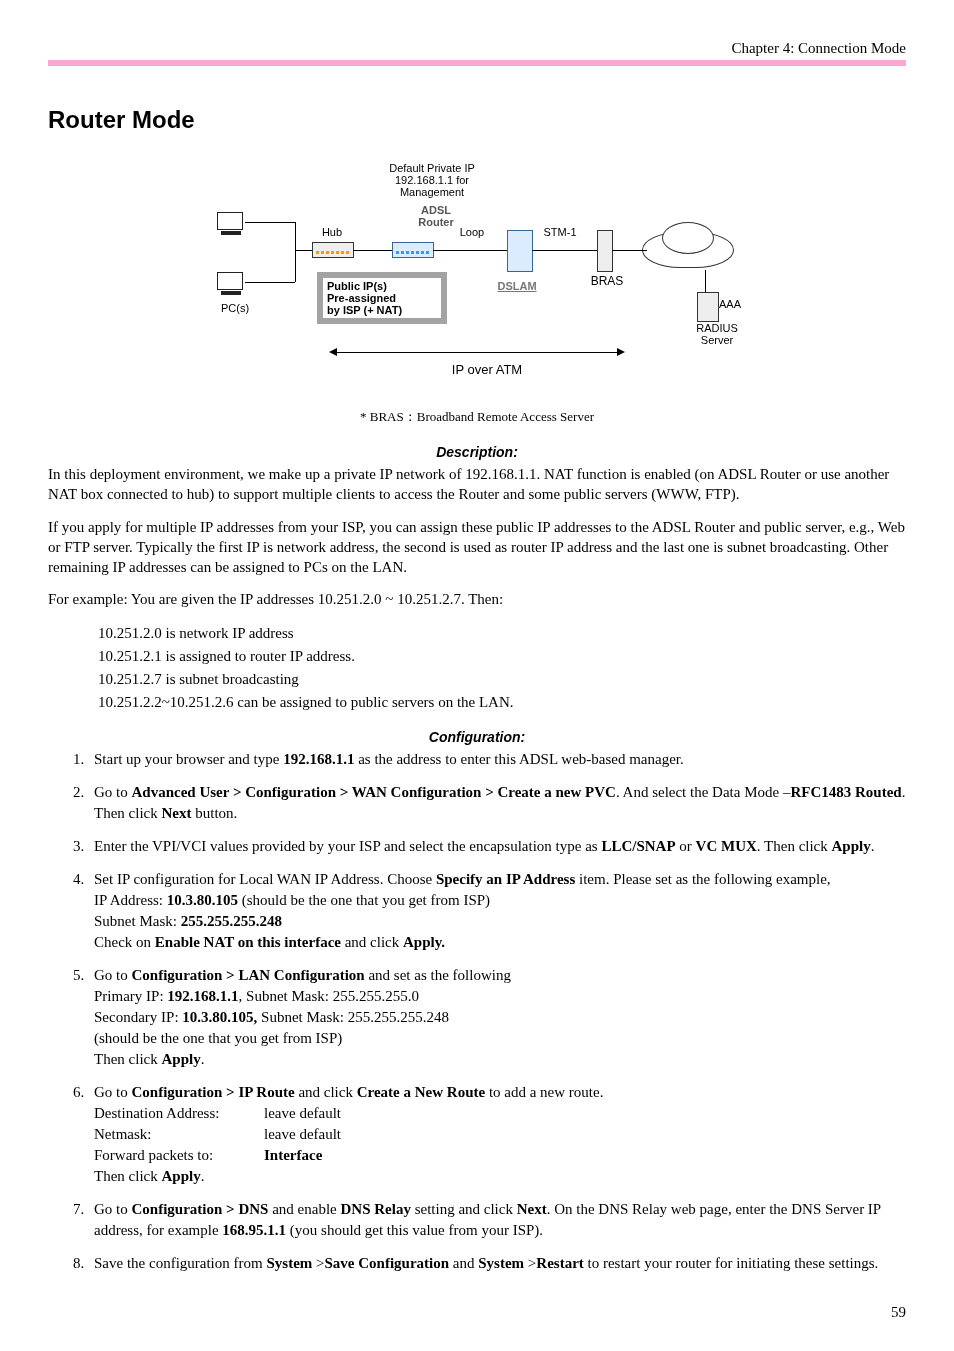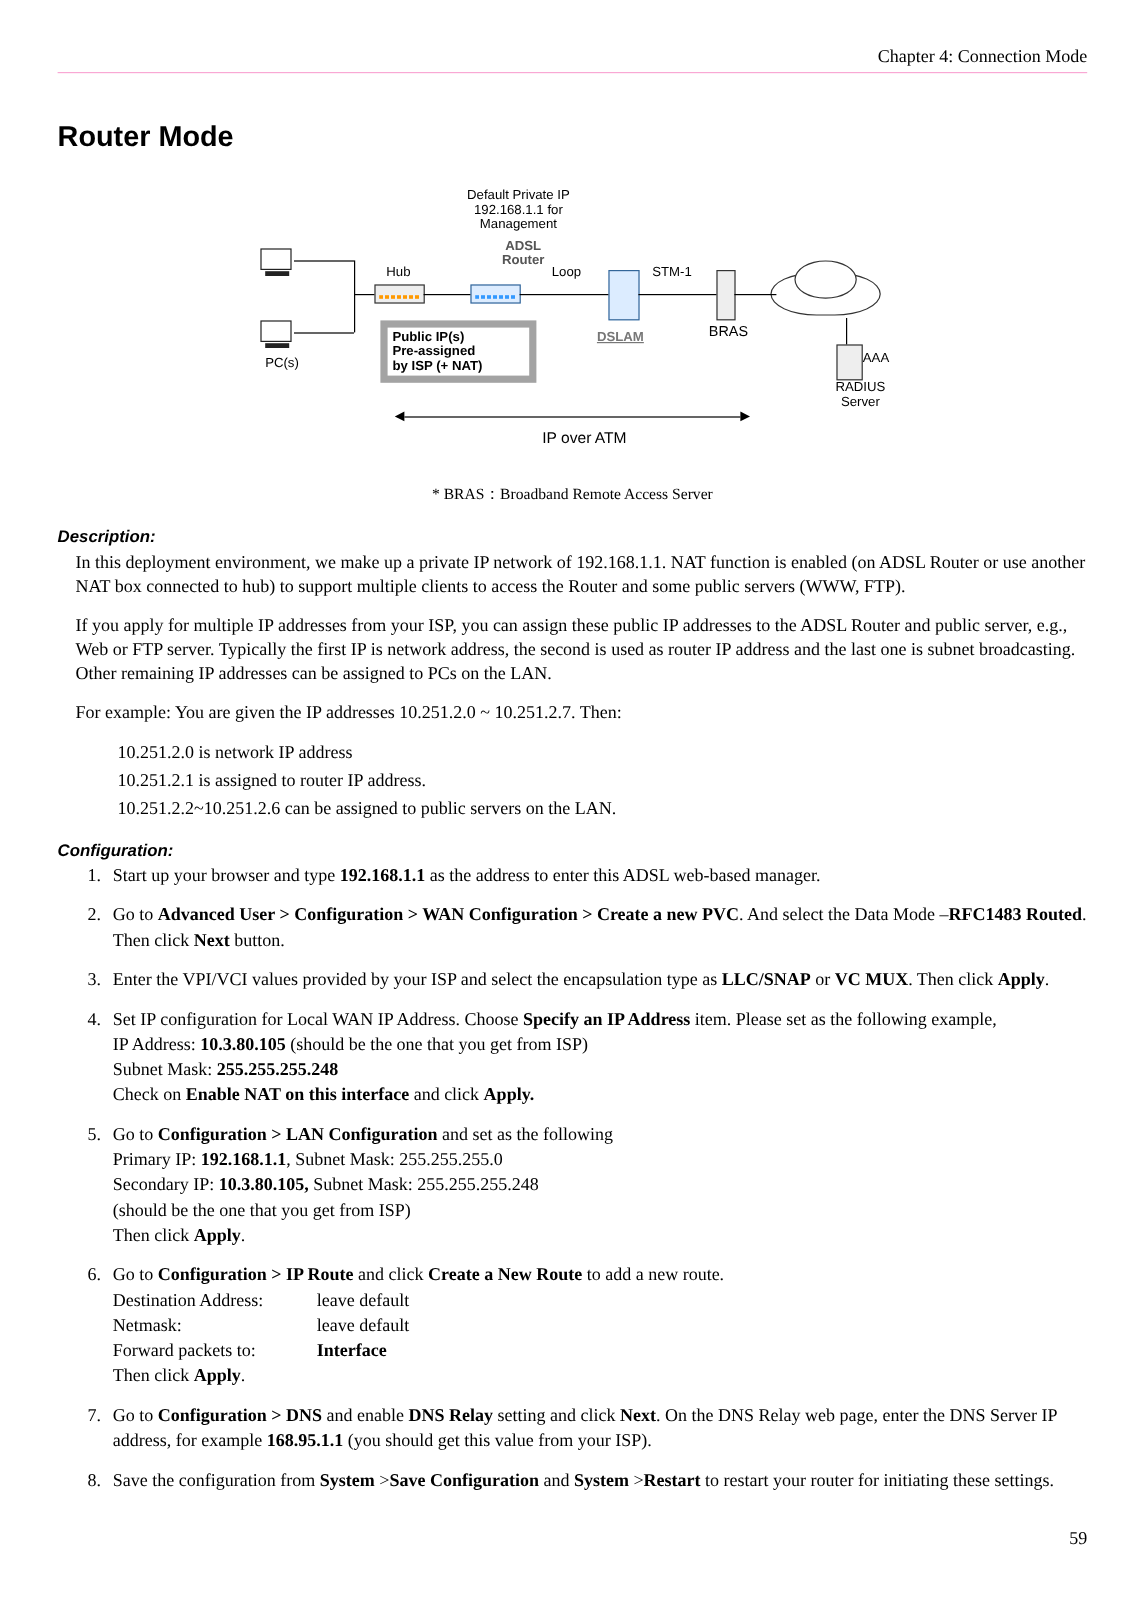--- a/index.html
+++ b/index.html
@@ -9,21 +9,21 @@
     margin: 0;
     padding: 40px 48px;
     width: 954px;
     box-sizing: border-box;
     background: #fff;
   }
   .chapter-header {
     text-align: right;
     font-size: 15px;
     padding-bottom: 3px;
-    border-bottom: 1px solid #f9a8d4;
+    border-bottom: 6px solid #f9a8d4;
     margin-bottom: 38px;
   }
   h1.section {
     font-family: Verdana, Arial, sans-serif;
     font-size: 24px;
     font-weight: bold;
     margin: 40px 0 28px 0;
   }
   .diagram-wrap {
     width: 560px;
@@ -58,22 +58,23 @@
     text-align:center;
     font-size:13px;
     margin: 6px 0 18px 0;
   }
   h3.sub {
     font-family: Verdana, Arial, sans-serif;
     font-size: 14px;
     font-weight: bold;
     font-style: italic;
     margin: 14px 0 4px 0;
-  }
-  p.body { margin: 4px 0 12px 15px; line-height:1.35; }
+    text-align: center;
+  }
+  p.body { margin: 4px 0 12px 0; line-height:1.35; }
   .indent-block { margin: 6px 0 10px 50px; line-height:1.55; }
   ol.steps { margin: 4px 0 0 0; padding-left: 40px; }
   ol.steps > li { margin-bottom: 12px; line-height:1.4; padding-left:6px; }
   .kv-row { display:flex; }
   .kv-row .k{ width:170px; }
   .page-num { text-align:right; margin-top:30px; font-size:15px; }
   b{font-weight:bold;}
 </style>
 </head>
 <body>
@@ -158,20 +159,21 @@
 </div>
 <div class="footnote">* BRAS：Broadband Remote Access Server</div>
 
 <h3 class="sub">Description:</h3>
 <p class="body">In this deployment environment, we make up a private IP network of 192.168.1.1. NAT function is enabled (on ADSL Router or use another NAT box connected to hub) to support multiple clients to access the Router and some public servers (WWW, FTP).</p>
 <p class="body">If you apply for multiple IP addresses from your ISP, you can assign these public IP addresses to the ADSL Router and public server, e.g., Web or FTP server. Typically the first IP is network address, the second is used as router IP address and the last one is subnet broadcasting. Other remaining IP addresses can be assigned to PCs on the LAN.</p>
 <p class="body">For example: You are given the IP addresses 10.251.2.0 ~ 10.251.2.7. Then:</p>
 <div class="indent-block">
   <div>10.251.2.0 is network IP address</div>
   <div>10.251.2.1 is assigned to router IP address.</div>
+  <div>10.251.2.7 is subnet broadcasting</div>
   <div>10.251.2.2~10.251.2.6 can be assigned to public servers on the LAN.</div>
 </div>
 
 <h3 class="sub">Configuration:</h3>
 <ol class="steps">
   <li>
     <span>Start up your browser and type </span><b>192.168.1.1</b><span> as the address to enter this ADSL web-based manager.</span>
   </li>
   <li>
     <span>Go to </span><b>Advanced User &gt; Configuration &gt; WAN Configuration &gt; Create a new PVC</b><span>. And select the Data Mode –</span><b>RFC1483 Routed</b><span>. Then click </span><b>Next</b><span> button.</span>

